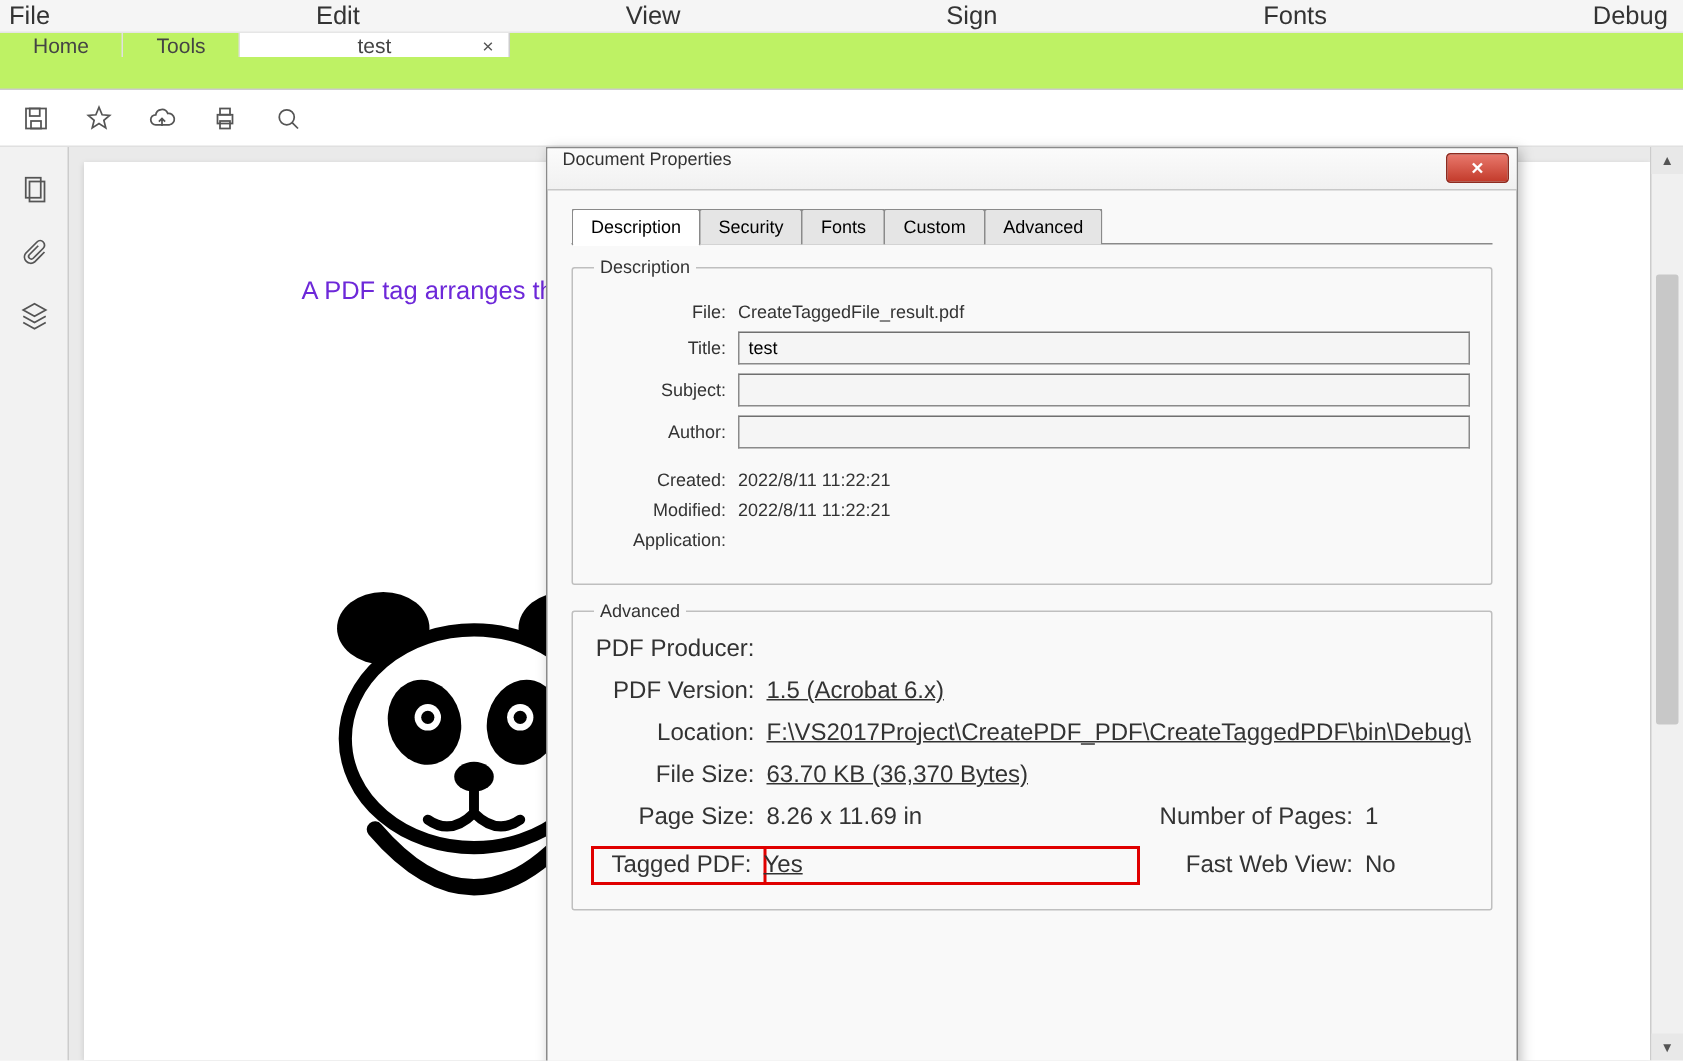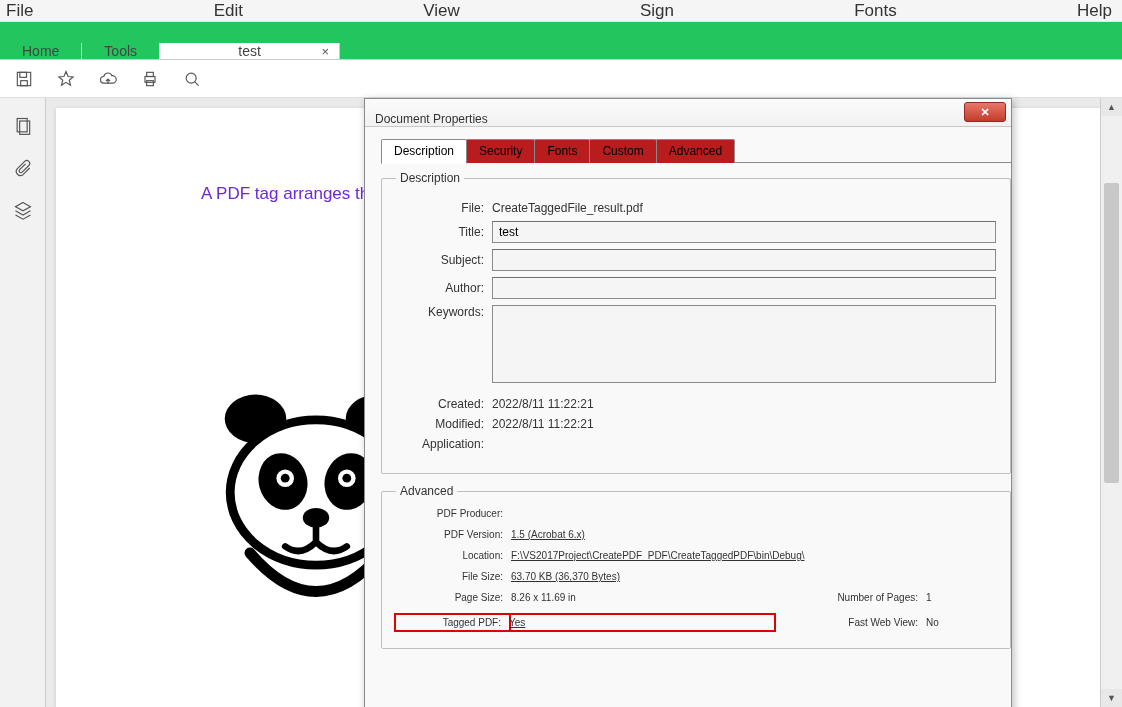--- a/index.html
+++ b/index.html
@@ -4,21 +4,21 @@
 <style>
   * { box-sizing: border-box; font-family: "Segoe UI", Tahoma, sans-serif; }
   html, body { margin:0; padding:0; width:1122px; height:707px; overflow:hidden; background:#fff; }
 
   
   .menubar { height:22px; background:#f5f5f5; display:flex; align-items:center; font-size:17px; color:#333; border-bottom:1px solid #e6e6e6;justify-content:space-between; }
   .menubar span { padding:0 10px; }
   .menubar span:first-child{ padding-left:6px; }
 
   
-  .app-tabs { height:38px; background:#22c55e; display:flex; align-items:flex-end; font-size:14px; color:#444; border-bottom:1px solid #ccc;}
+  .app-tabs { height:38px; background:#bef264; display:flex; align-items:flex-start; font-size:14px; color:#444; border-bottom:1px solid #ccc;}
   .app-tab { padding:0 22px; display:flex; align-items:center; border-right:1px solid #e0e0e0; }
   .doc-tab { flex:0 0 180px; display:flex; align-items:center; justify-content:center; background:#fff; border-right:1px solid #ccc; position:relative; }
   .doc-tab .close { position:absolute; right:10px; font-size:13px; color:#555;}
   .app-tabs-rest{ flex:1; background:#f5f5f5;}
 
   
   .toolbar { height:38px; display:flex; align-items:center; padding-left:14px; gap:22px; border-bottom:1px solid #e0e0e0; background:#fff;}
   .tb-icon { width:20px; height:20px; color:#555; }
   .tb-icon svg{ width:100%; height:100%; stroke:#555; fill:none; stroke-width:1.4;}
 
@@ -33,53 +33,53 @@
   .collapse-handle{ position:absolute; left:46px; top:300px; width:10px; height:36px; background:#f2f2f2; border:1px solid #ccc; border-left:none; display:flex; align-items:center; justify-content:center; font-size:9px; color:#666;}
   .panda { position:absolute; left:150px; top:280px; width:220px; height:220px;}
   .right-scroll { width:22px; background:#f0f0f0; border-left:1px solid #ccc; position:relative;}
   .right-scroll .arrow{ position:absolute; left:0; right:0; height:18px; display:flex; align-items:center; justify-content:center; font-size:9px; color:#555; background:#e8e8e8;}
   .right-scroll .arrow.up{ top:0;}
   .right-scroll .arrow.down{ bottom:0;}
   .right-scroll .thumb{ position:absolute; left:3px; right:3px; top:85px; height:300px; background:#c8c8c8; border-radius:2px;}
 
   
   .dialog { position:absolute; left:364px; top:0; width:648px; height:656px; background:#f9f9f9; border:1px solid #8a8a8a; box-shadow:2px 2px 8px rgba(0,0,0,.25); }
-  .dlg-title { height:28px; background:linear-gradient(#fbfbfb,#f1f1f1); display:flex; align-items:flex-end; padding-left:10px; font-size:12px; color:#333; border-bottom:1px solid #c8c8c8; position:relative;}
+  .dlg-title { height:28px; background:linear-gradient(#fbfbfb,#f1f1f1); display:flex; align-items:flex-start; padding-left:10px; font-size:12px; color:#333; border-bottom:1px solid #c8c8c8; position:relative;}
   .dlg-close { position:absolute; right:5px; top:3px; width:42px; height:20px; background:linear-gradient(#e8786c,#c33b2b); border:1px solid #8f2a1f; border-radius:3px; color:#fff; display:flex; align-items:center; justify-content:center; font-size:11px; font-weight:bold;}
-  .dlg-body { padding:12px 0 12px 16px;}
+  .dlg-body { padding:12px 16px 12px 16px;}
 
   .tabstrip { display:flex; font-size:12px; margin-bottom:8px; position:relative; }
   .tabstrip::after{ content:""; position:absolute; left:0; right:0; bottom:0; height:1px; background:#8a8a8a;}
-  .tab { padding:4px 12px 5px; border:1px solid #8a8a8a; border-bottom:none; background:#b91c1c; position:relative; z-index:1; border-radius:2px 2px 0 0;}
+  .tab { padding:4px 12px 5px; border:1px solid #8a8a8a; border-bottom:none; background:#e5e5e5; position:relative; z-index:1; border-radius:2px 2px 0 0;}
   .tab + .tab{ margin-left:-1px;}
   .tab.active{ background:#fff; border-bottom:1px solid #fff; margin-bottom:-1px; }
 
   fieldset.group { border:1px solid #bfbfbf; border-radius:2px; margin:0 0 10px 0; padding:10px 14px 16px 14px;}
   fieldset.group legend{ font-size:12px; color:#333; padding:0 4px;}
   .row { display:flex; align-items:center; font-size:12px; color:#333; margin:6px 0;}
   .row .lbl{ width:96px; text-align:right; padding-right:8px;}
   .row .val{ flex:1;}
   .row input[type=text]{ flex:1; height:22px; padding:2px 6px; font-size:12px; background:#f5f5f5; border:1px solid #8a8a8a; border-top-color:#6f6f6f;}
   .row textarea{ flex:1; height:78px; padding:4px 6px; font-size:12px; background:#f5f5f5; border:1px solid #8a8a8a; resize:none;}
 
-  .adv-grid{ display:grid; grid-template-columns:115px 1fr 150px 70px; row-gap:10px; font-size:10px; color:#333; align-items:center;}
+  .adv-grid{ display:grid; grid-template-columns:115px 1fr 150px 70px; row-gap:10px; font-size:16px; color:#333; align-items:center;}
   .adv-grid .albl{ text-align:right; padding-right:8px;}
   .highlight-box{ border:2px solid #e00000; padding:2px 6px 2px 0; margin-left:-2px;}
   .adv-grid .wide{ grid-column:2 / span 3;text-decoration:underline;}
 </style>
 </head>
 <body>
 
 <div class="menubar">
   <span>File</span>
   <span>Edit</span>
   <span>View</span>
   <span>Sign</span>
   <span>Fonts</span>
-  <span>Help</span>
+  <span>Debug</span>
 </div>
 
 <div class="app-tabs">
   <div class="app-tab">Home</div>
   <div class="app-tab">Tools</div>
   <div class="doc-tab">
     <span>test</span>
     <span class="close">×</span>
   </div>
   <div class="app-tabs-rest"></div>
@@ -186,24 +186,20 @@
           <input type="text" value="test" style="">
         </div>
         <div class="row">
           <span class="lbl">Subject:</span>
           <input type="text" value="" style="">
         </div>
         <div class="row">
           <span class="lbl">Author:</span>
           <input type="text" value="" style="">
         </div>
-        <div class="row" style="align-items:flex-start;">
-          <span class="lbl">Keywords:</span>
-          <textarea style=""></textarea>
-        </div>
         <div class="row" style="margin-top:14px;">
           <span class="lbl">Created:</span>
           <span class="val">2022/8/11 11:22:21</span>
         </div>
         <div class="row">
           <span class="lbl">Modified:</span>
           <span class="val">2022/8/11 11:22:21</span>
         </div>
         <div class="row">
           <span class="lbl">Application:</span>

